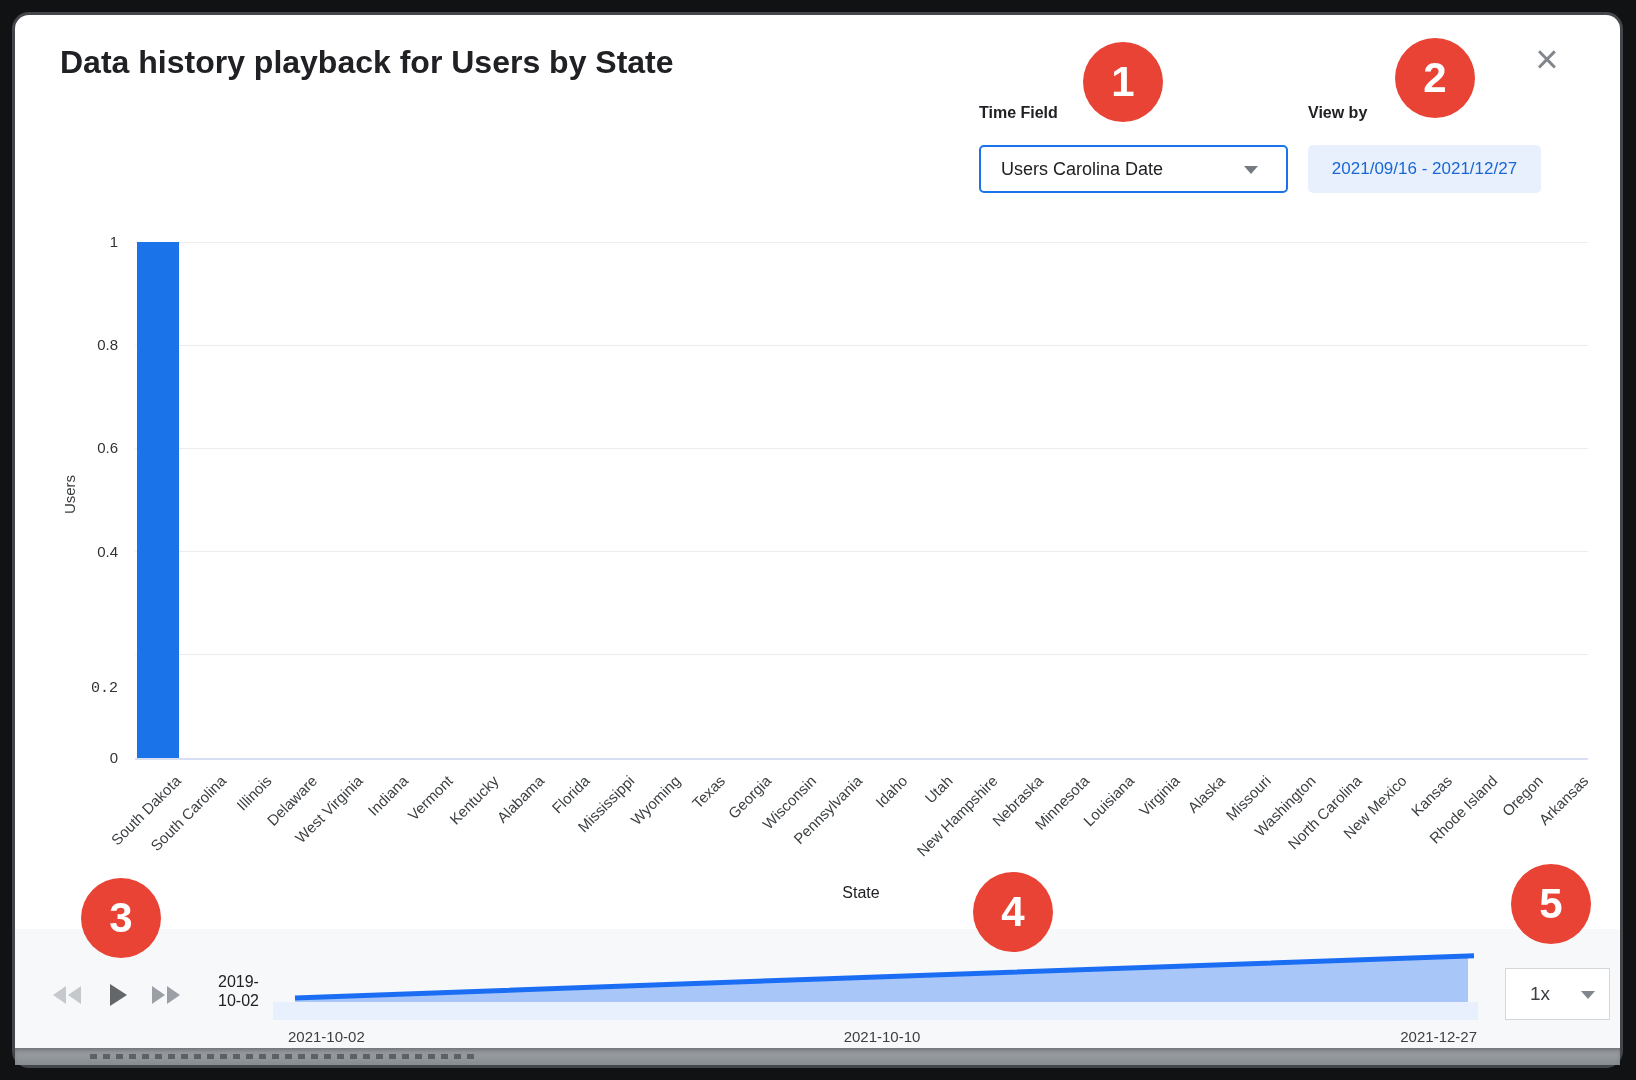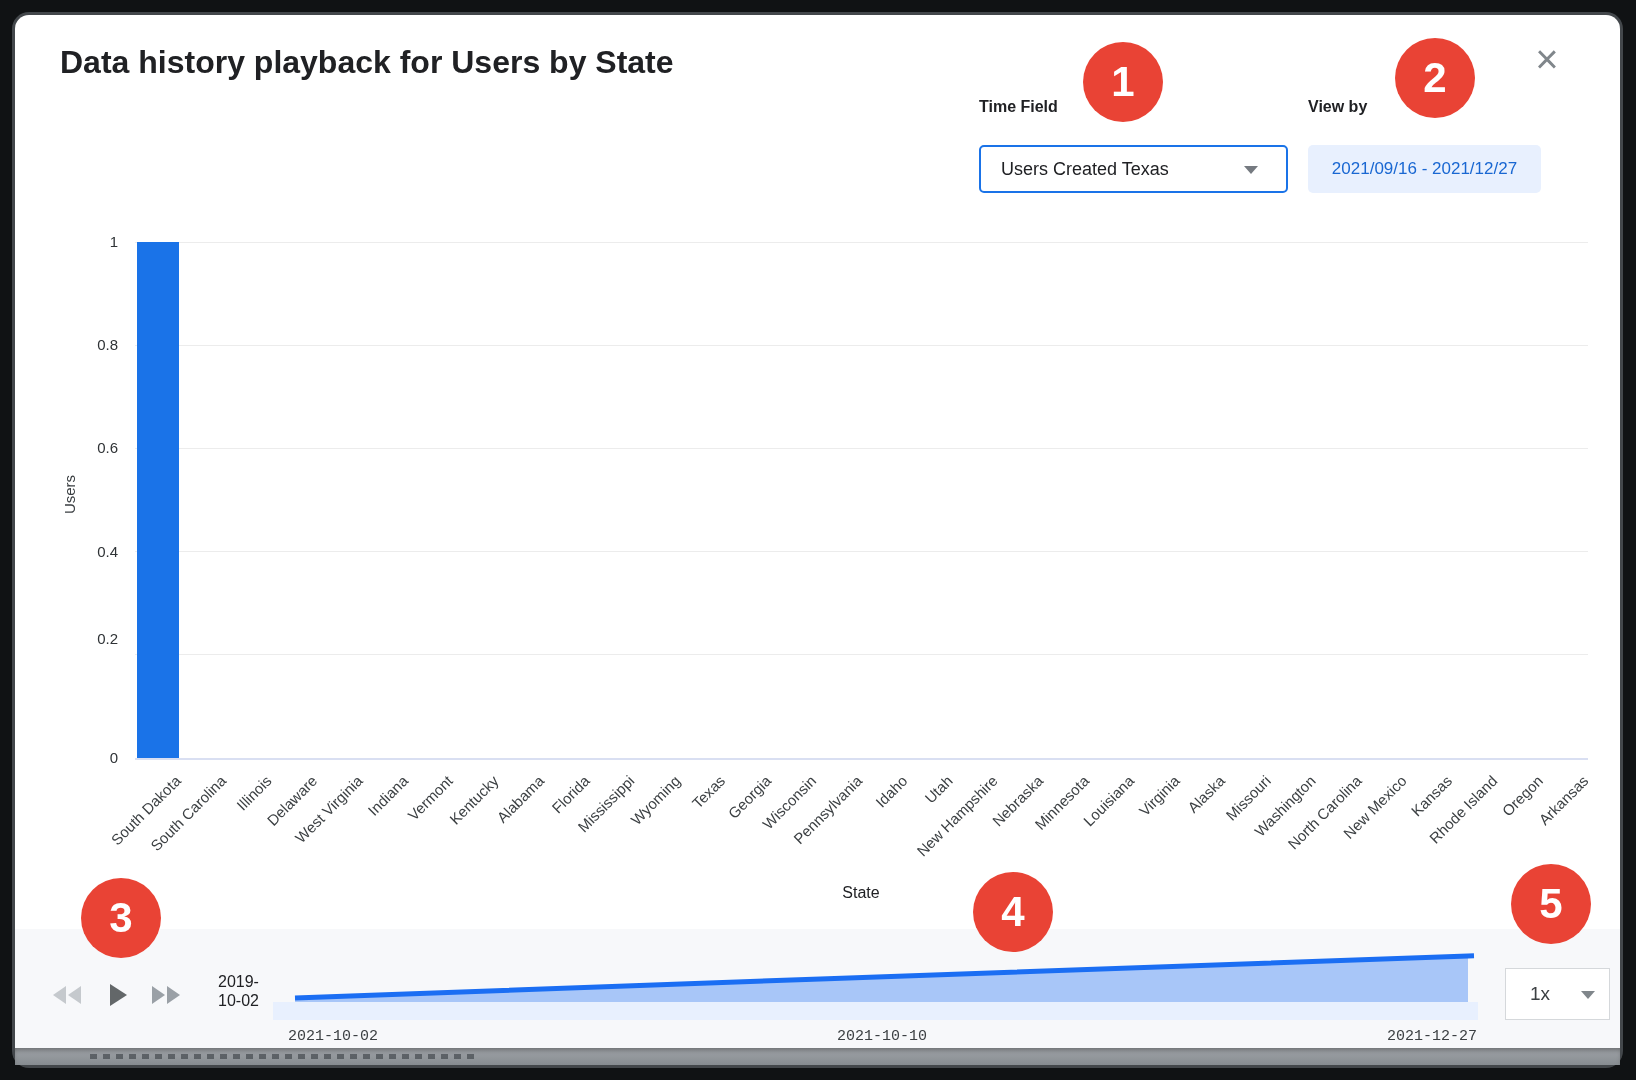--- a/index.html
+++ b/index.html
@@ -4,21 +4,21 @@
 <style>
   html,body{margin:0;padding:0;background:#101214;}
   #root{position:relative;width:1632px;height:1080px;overflow:hidden;
         font-family:"Liberation Sans",sans-serif;color:#202124;}
   .dialog{position:absolute;left:15px;top:15px;width:1605px;height:1050px;
           background:#ffffff;border-radius:14px;box-shadow:0 0 0 3px #43474b;}
   .title{position:absolute;left:60px;top:44px;font-size:32px;font-weight:700;
          color:#202124;letter-spacing:0;}
   .close{position:absolute;left:1526px;top:38px;width:42px;height:42px;
          font-size:40px;line-height:42px;text-align:center;color:#80868b;cursor:pointer;}
-  .ctl-label{position:absolute;top:98px;font-size:16px;font-weight:700;color:#202124;}
+  .ctl-label{position:absolute;top:104px;font-size:16px;font-weight:700;color:#202124;}
   .tf-label{left:979px;}
   .vb-label{left:1308px;}
   .tf-box{position:absolute;left:979px;top:145px;width:309px;height:48px;box-sizing:border-box;
           border:2px solid #1a73e8;border-radius:5px;background:#fff;cursor:pointer;}
   .tf-text{position:absolute;left:20px;top:0;line-height:44px;font-size:18px;color:#202124;}
   .caret-down{position:absolute;width:0;height:0;
               border-left:7px solid transparent;border-right:7px solid transparent;
               border-top:8px solid #757a80;}
   .tf-caret{right:28px;top:19px;}
   .vb-chip{position:absolute;left:1308px;top:145px;width:233px;height:48px;
@@ -44,21 +44,21 @@
   .rewind i{border-top:9px solid transparent;border-bottom:9px solid transparent;
             border-right:13px solid #c5c9cd;margin-right:2px;}
   .play{left:110px;top:984px;cursor:pointer;}
   .play i{border-top:11px solid transparent;border-bottom:11px solid transparent;
           border-left:17px solid #636769;}
   .ffwd{left:152px;top:986px;cursor:pointer;}
   .ffwd i{border-top:9px solid transparent;border-bottom:9px solid transparent;
           border-left:13px solid #9aa0a6;margin-right:2px;}
   .cur-date{position:absolute;left:218px;top:972px;font-size:16px;line-height:19px;color:#202124;}
   #timeline{position:absolute;left:273px;top:940px;}
-  .tl-date{position:absolute;top:1028px;font-size:15px;color:#3c4043;white-space:nowrap;font-family:Liberation Mono, monospace;}
+  .tl-date{position:absolute;top:1028px;font-size:15px;color:#3c4043;white-space:nowrap;}
   .tl-left{left:288px;}
   .tl-mid{left:882px;transform:translateX(-50%);}
   .tl-right{right:155px;}
   .speed{position:absolute;left:1505px;top:968px;width:105px;height:52px;box-sizing:border-box;
          background:#fff;border:1px solid #d5d8db;border-radius:0;cursor:pointer;}
   .speed span:first-child{position:absolute;left:24px;top:0;line-height:50px;
          font-size:19px;color:#3c4043;}
   .sp-caret{right:14px;top:22px;border-top-color:#80868b;}
   .bottom-strip{position:absolute;left:15px;top:1048px;width:1605px;height:17px;
         background:linear-gradient(#a0a4a8,#878c91);
@@ -72,33 +72,33 @@
 <body>
 
 <div id="root">
   <div class="dialog"></div>
 
   <div class="title">Data history playback for Users by State</div>
   <div class="close">×</div>
 
   <div class="ctl-label tf-label">Time Field</div>
   <div class="tf-box">
-    <span class="tf-text">Users Created Texas</span>
+    <span class="tf-text">Users Carolina Date</span>
     <span class="caret-down tf-caret"></span>
   </div>
 
   <div class="ctl-label vb-label">View by</div>
   <div class="vb-chip">2021/09/16 - 2021/12/27</div>
 
   <div id="plot-layer">
     <div class="y-title">Users</div>
     <div class="x-title">State</div>
   <div class="ytick" style="top: 749px;">0</div>
       <div class="gridline" style="top: 654.3px;"></div>
-      <div class="ytick" style="top: 630px;">0.2</div>
+      <div class="ytick" style="top: 680px; font-family: Liberation Mono, monospace;">0.2</div>
       <div class="gridline" style="top: 551.1px;"></div>
       <div class="ytick" style="top: 542.6px;">0.4</div>
       <div class="gridline" style="top: 447.9px;"></div>
       <div class="ytick" style="top: 439.4px;">0.6</div>
       <div class="gridline" style="top: 344.7px;"></div>
       <div class="ytick" style="top: 336.2px;">0.8</div>
       <div class="gridline" style="top: 241.5px;"></div>
       <div class="ytick" style="top: 233px;">1</div>
       <div class="baseline" style="top: 758px;"></div>
       <div class="bar" style="left: 136.703px; top: 242px; width: 42px; height: 516px; background: rgb(26, 115, 232);"></div>

